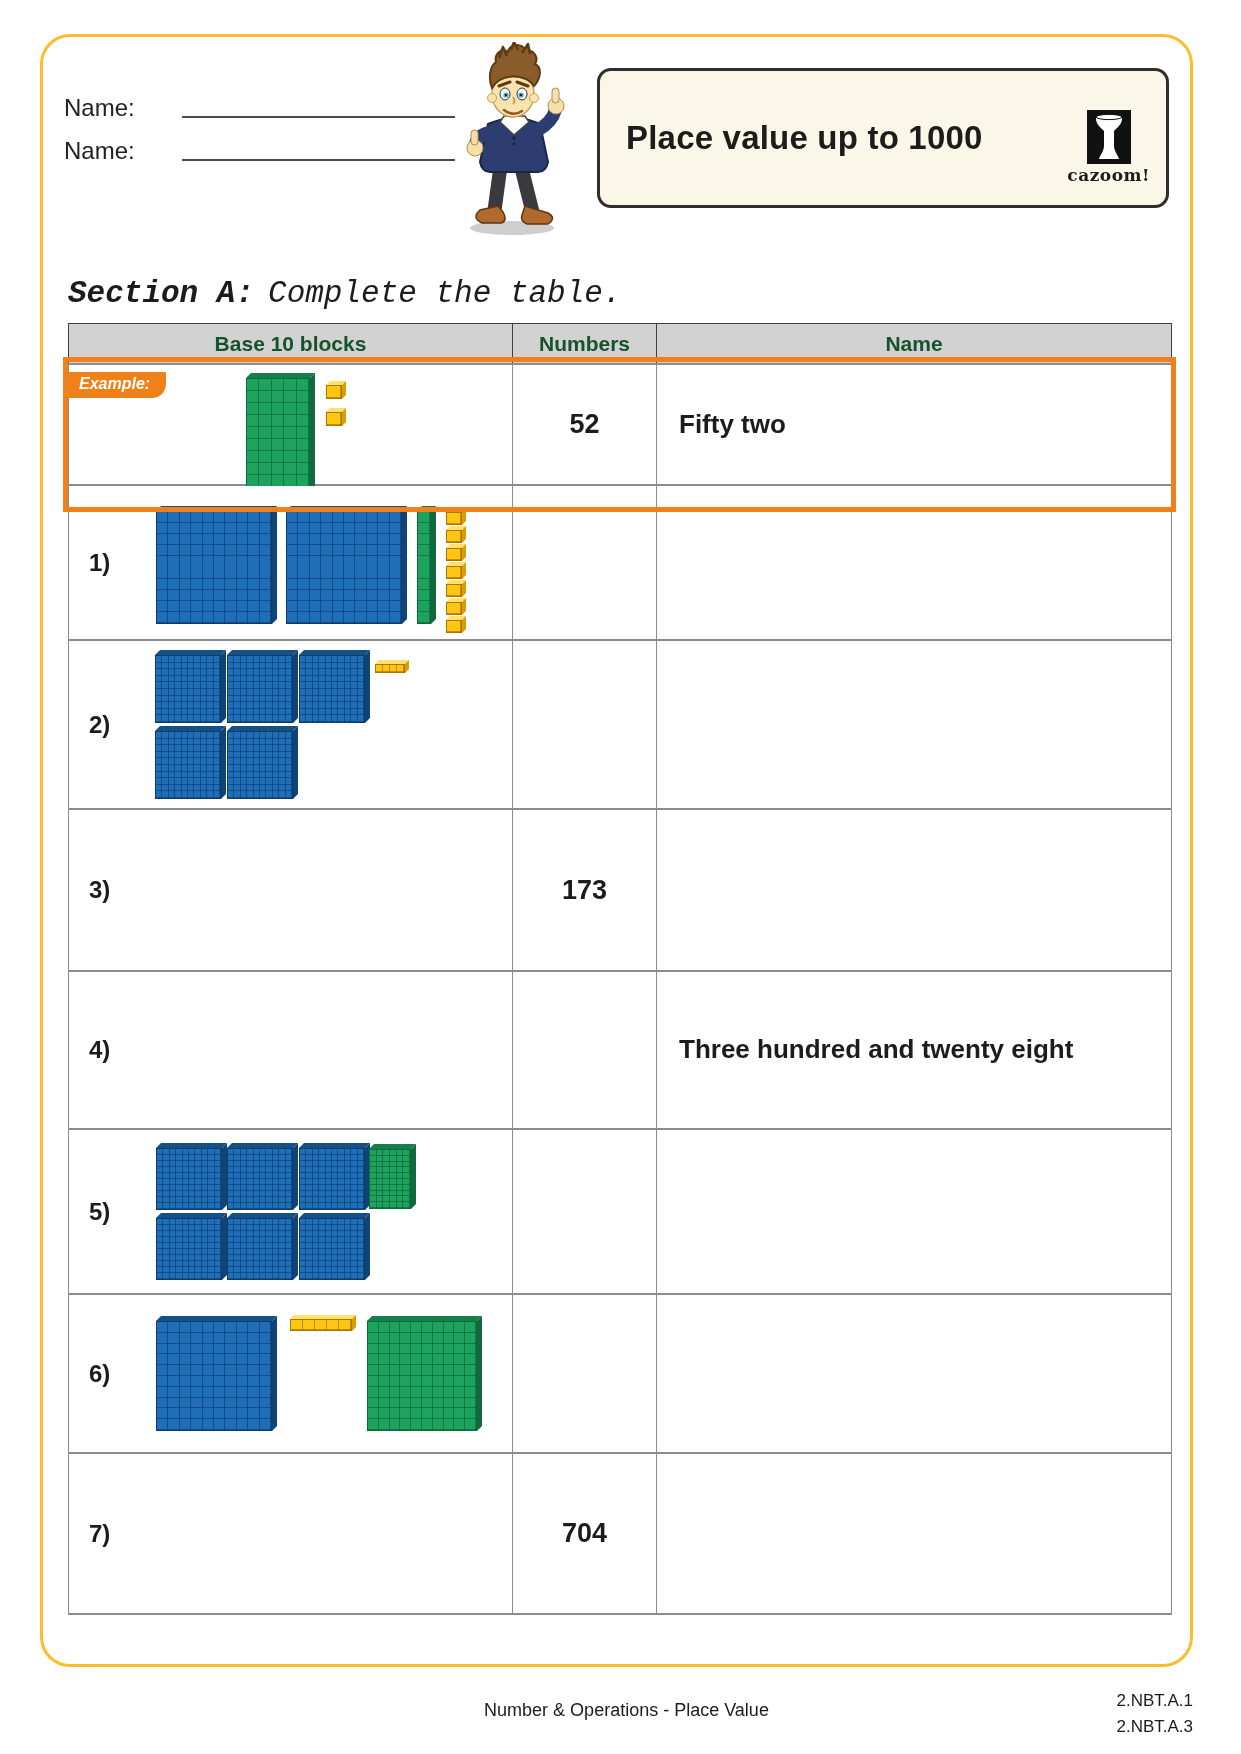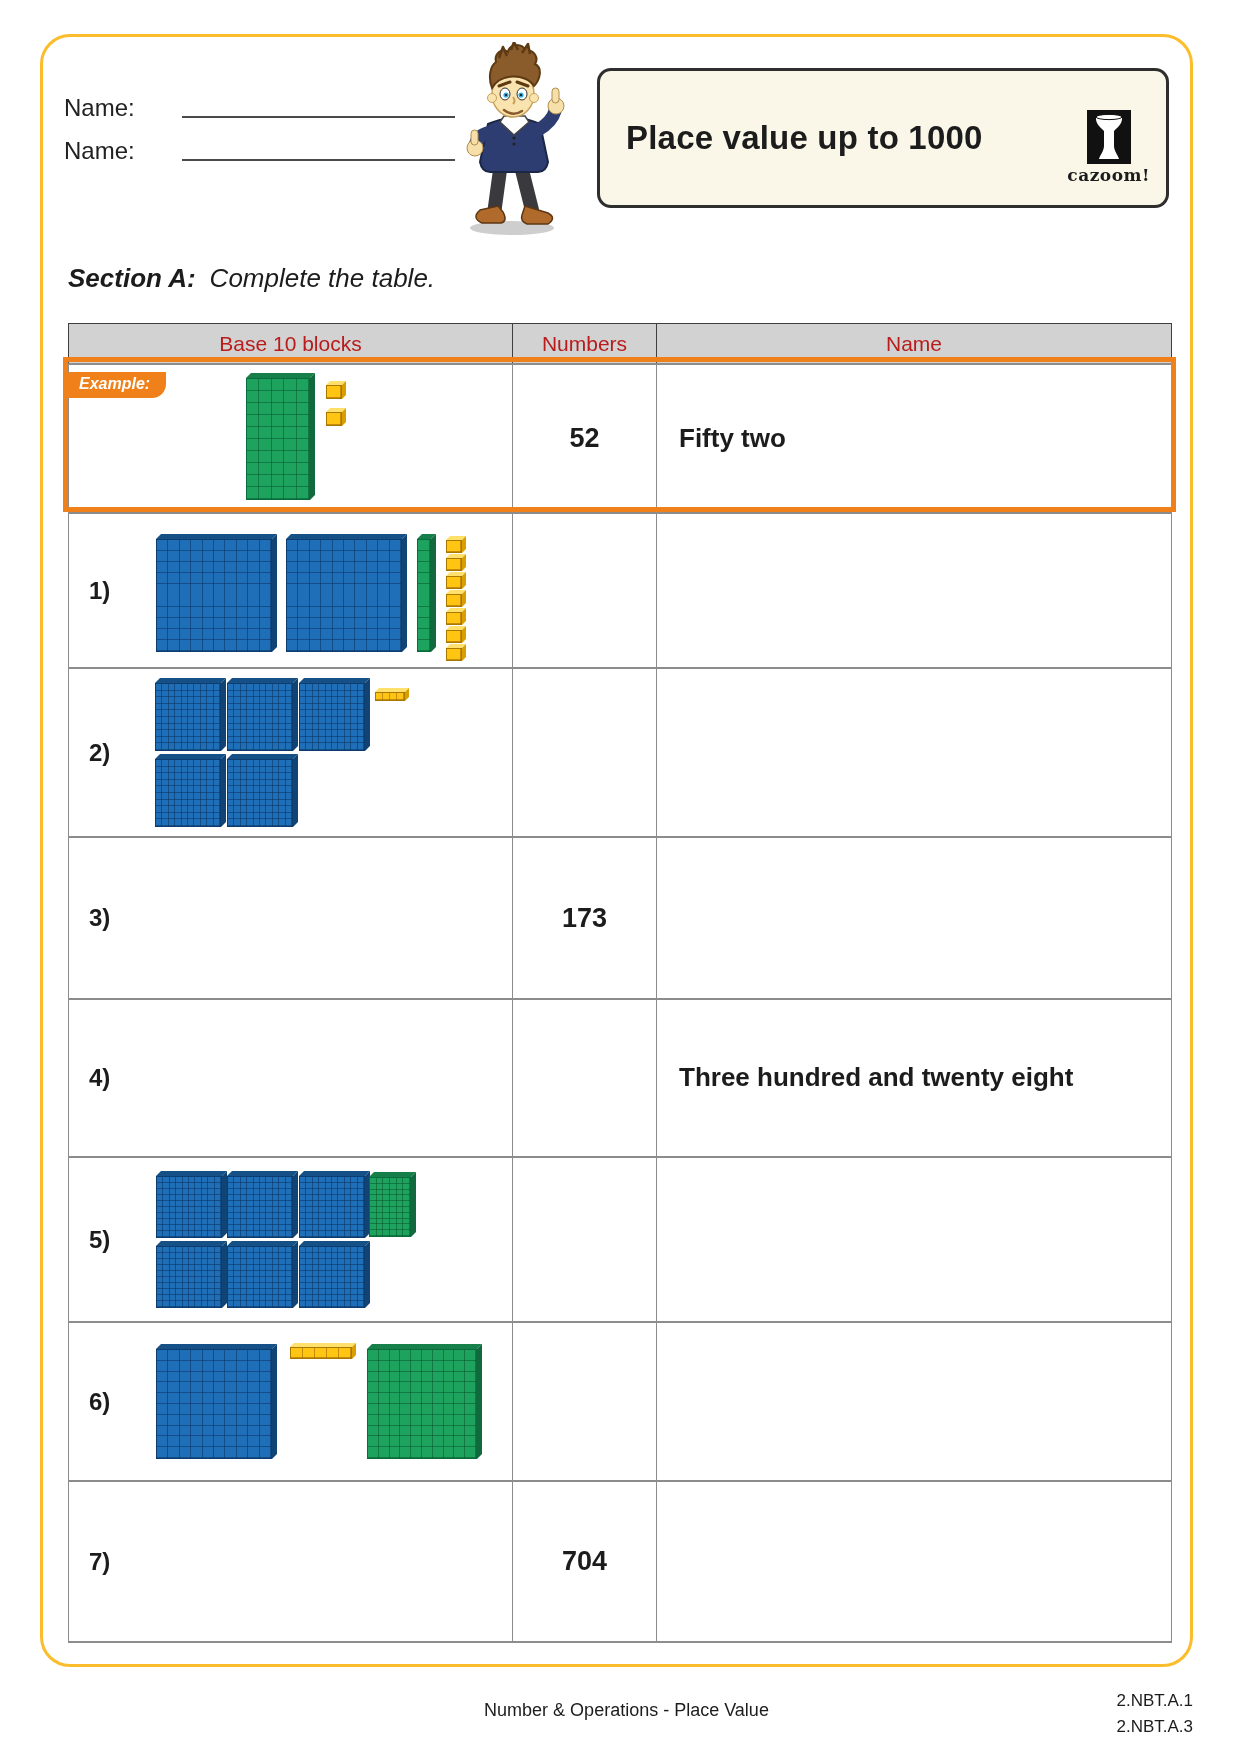--- a/index.html
+++ b/index.html
@@ -16,27 +16,27 @@
   .fld-line{border-bottom:2px solid #4a4a4a;height:0;}
 
   
   .title-box{left:597px;top:68px;width:566px;height:134px;background:#FAF6E8;
     border:3px solid #2e2e2e;border-radius:14px;display:flex;align-items:center;}
   .title-text{font-size:33px;font-weight:bold;margin-left:26px;letter-spacing:.2px;white-space:nowrap;}
   .logo-wrap{margin-left:auto;margin-right:16px;display:flex;flex-direction:column;align-items:center;margin-top:18px;}
   .logo-word{font-family:"DejaVu Serif",serif;font-weight:bold;font-size:17px;margin-top:1px;letter-spacing:.5px;}
 
   
-  .section-head{left:68px;top:263px;font-family:Liberation Sans, sans-serif;font-size:26px;font-style:italic;}
+  .section-head{left:68px;top:276px;font-family:Liberation Mono, monospace;font-size:31px;font-style:italic;}
   .section-head b{font-weight:bold;margin-right:14px;}
 
   
   table.wk{position:absolute;left:68px;top:323px;width:1103px;border-collapse:collapse;table-layout:fixed;}
   table.wk th{background:#D2D2D2;border:1px solid #3f3f3f;height:37px;
-    font-size:21px;font-weight:normal;color:#b91c1c;}
+    font-size:21px;font-weight:bold;color:#14532d;}
   table.wk td{border-left:1px solid #8c8c8c;border-right:1px solid #8c8c8c;
     border-top:2px solid #8c8c8c;border-bottom:2px solid #8c8c8c;
     vertical-align:middle;position:relative;background:#fff;}
   td.c-num{text-align:center;font-size:27px;font-weight:bold;}
   td.c-words{font-size:26px;font-weight:bold;padding:0 70px 0 22px;line-height:1.35;}
   .row-label{position:absolute;left:20px;top:50%;transform:translateY(-50%);
     font-size:24px;font-weight:bold;}
 
   
   .ex-overlay{left:63px;top:357px;width:1103px;height:145px;border:5px solid #F08019;
@@ -141,21 +141,21 @@
         <col style="width:144px">
         <col style="width:515px">
       </colgroup>
     <tbody>
         <tr>
       <th>Base 10 blocks</th>
       <th>Numbers</th>
       <th>Name</th>
     </tr>
 
-    <tr style="height:149px">
+    <tr style="height:121px">
       <td>
         <div class="blk c-green g5c" style="left:177px;top:13px;width:64px;height:122px">
               <i class="ft"></i>
               <i class="fr"></i>
               <b class="bf"></b>
             </div>
         <div class="blk c-yel sm" style="left:257px;top:20px;width:16px;height:14px;--cw:100%;--ch:100%">
               <i class="ft"></i>
               <i class="fr"></i>
               <b class="bf"></b>

